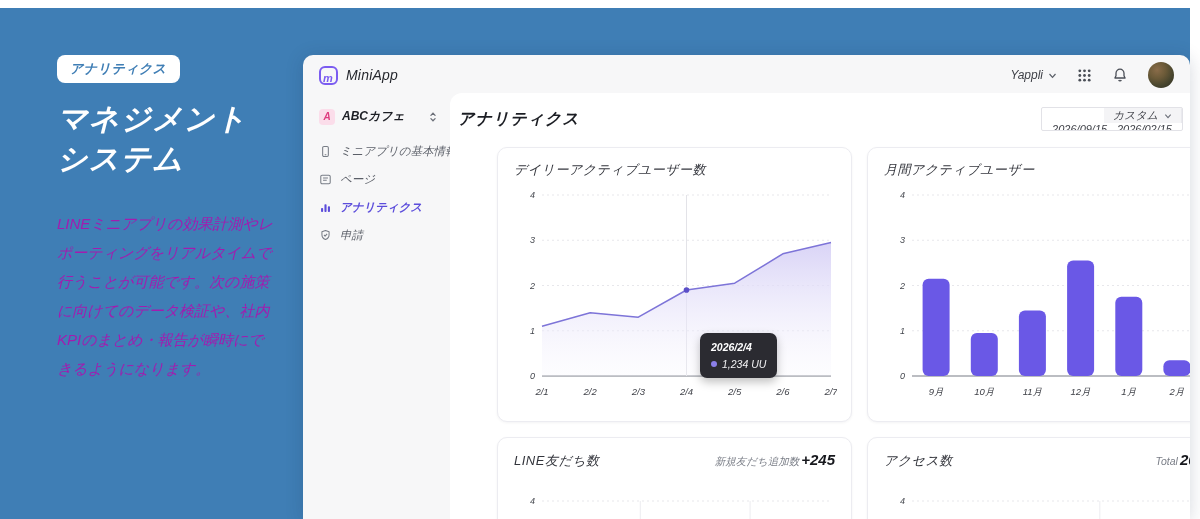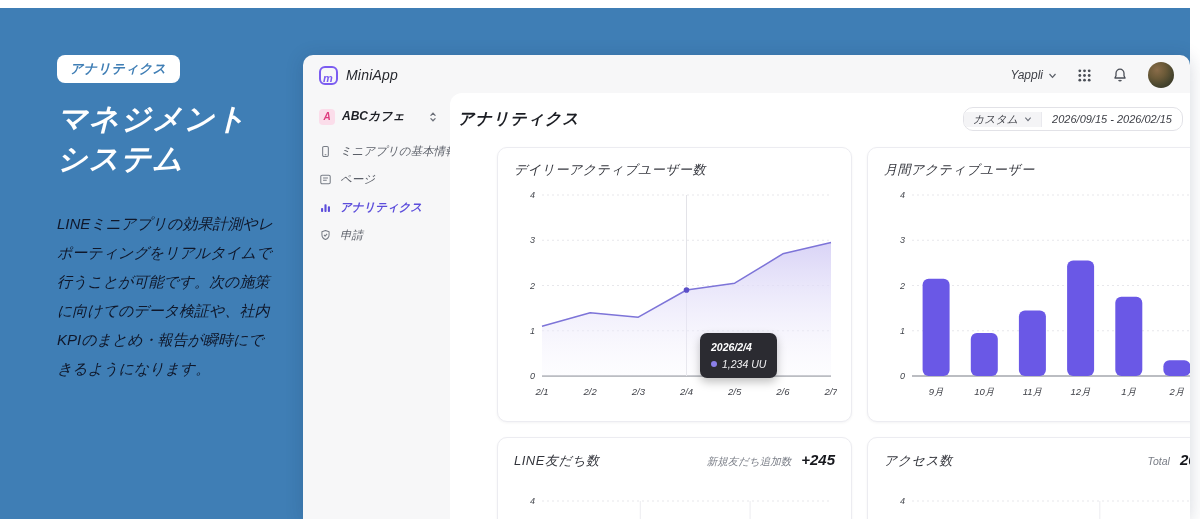--- a/index.html
+++ b/index.html
@@ -6,21 +6,21 @@
   html,body { width:1200px; height:519px; overflow:hidden; background:#ffffff;
     font-family:"Liberation Sans","DejaVu Sans",sans-serif; }
   #stage { position:relative; width:1200px; height:519px; overflow:hidden; background:#fff;font-style:italic; }
 
   
   .hero-bg { position:absolute; left:0; top:8px; width:1190px; height:511px; background:#3F7EB5; }
   .hero { position:absolute; left:57px; top:55px; width:230px; color:#fff; z-index:3; }
   .hero-badge { display:inline-block; background:#ffffff; color:#3F7EB5; font-size:13px; font-weight:bold;
     padding:5px 13px; border-radius:8px; letter-spacing:.5px; }
   .hero-title { margin-top:16px; font-size:30px; font-weight:bold; line-height:40px; letter-spacing:1px; }
-  .hero-desc { margin-top:30px; width:218px; font-size:15px; line-height:29px; color:#0f172a; }
+  .hero-desc { margin-top:30px; width:218px; font-size:15px; line-height:29px; color:#a21caf; }
 
   
   .app { position:absolute; left:303px; top:55px; width:887px; height:464px; background:#F7F7F8;
     border-radius:10px 10px 0 0; box-shadow:0 2px 18px rgba(20,40,70,.18); z-index:2; overflow:hidden; }
 
   .topbar { position:absolute; left:0; top:0; width:100%; height:40px; display:flex; align-items:center;
     justify-content:space-between; padding:0 16px; }
   .brand { display:flex; align-items:center; gap:8px; }
   .logo { width:19px; height:19px; border:2px solid #7B5CF0; border-radius:6px; position:relative; }
   .logo span { position:absolute; left:2px; bottom:-1px; font-size:11px; font-weight:bold; color:#7B5CF0; line-height:11px; }
@@ -42,35 +42,35 @@
     padding:4px 2px; cursor:pointer; white-space:nowrap; }
   .nav-item .nicon { display:flex; color:#787d86; }
   .nav-item.active { color:#5C4DDB; font-weight:bold; }
   .nav-item.active .nicon { color:#5C4DDB; }
 
   
   .main { position:absolute; left:147px; top:38px; right:0; bottom:0; background:#ffffff;
     border-radius:12px 0 0 0; padding:14px 7px 0 8px; }
   .main-header { display:flex; align-items:center; justify-content:space-between; margin-bottom:16px; }
   .page-title { font-size:16px; font-weight:bold; color:#1b1d23; letter-spacing:1px; }
-  .date-ctl { display:flex; align-items:center; border:1px solid #E2E2E7; border-radius:10px;
-    overflow:hidden; height:24px; background:#fff; }
+  .date-ctl { display:flex; align-items:flex-end; border:1px solid #E2E2E7; border-radius:2px;
+    overflow:hidden; height:24px; background:#fff;flex-direction:column; }
   .date-mode { display:flex; align-items:center; gap:6px; background:#F4F4F6; padding:0 9px;
     font-size:11px; color:#3f4148; cursor:pointer; border-right:1px solid #E9E9EE; }
   .date-range { display:flex; align-items:center; padding:0 10px; font-size:11px; color:#3f4148; cursor:pointer; }
 
   .cards-row { display:flex; gap:15px;padding-left:39px; }
   .cards-row + .cards-row { margin-top:15px; }
   .card { position:relative; width:355px; background:#fff; border:1px solid #ECECF1; border-radius:10px;
     box-shadow:0 1px 3px rgba(16,24,40,.05); padding:13px 16px; }
   .card.tall { height:275px; }
   .card.short { height:230px; }
   .card-title { font-size:13px; color:#33353c; letter-spacing:.5px; }
   .card-head { display:flex; align-items:baseline; justify-content:space-between; }
-  .stat { display:flex; align-items:baseline; gap:10px; }
+  .stat { display:flex; align-items:baseline; gap:2px; }
   .stat-label { font-size:10.5px; color:#7a7e87; }
   .stat-value { font-size:15px; font-weight:bold; color:#17181d; }
   svg.chart { display:block; margin-top:6px; }
   svg text { font-family:"Liberation Sans","DejaVu Sans",sans-serif; }
 
   
   .tooltip { position:absolute; left:202px; top:149px; background:#2B2B31; border-radius:7px;
     padding:8px 11px; box-shadow:0 4px 10px rgba(0,0,0,.25); z-index:5;margin-top:36px; }
   .tooltip-title { color:#ffffff; font-size:10.5px; font-weight:bold; }
   .tooltip-row { display:flex; align-items:center; gap:5px; margin-top:5px; }

